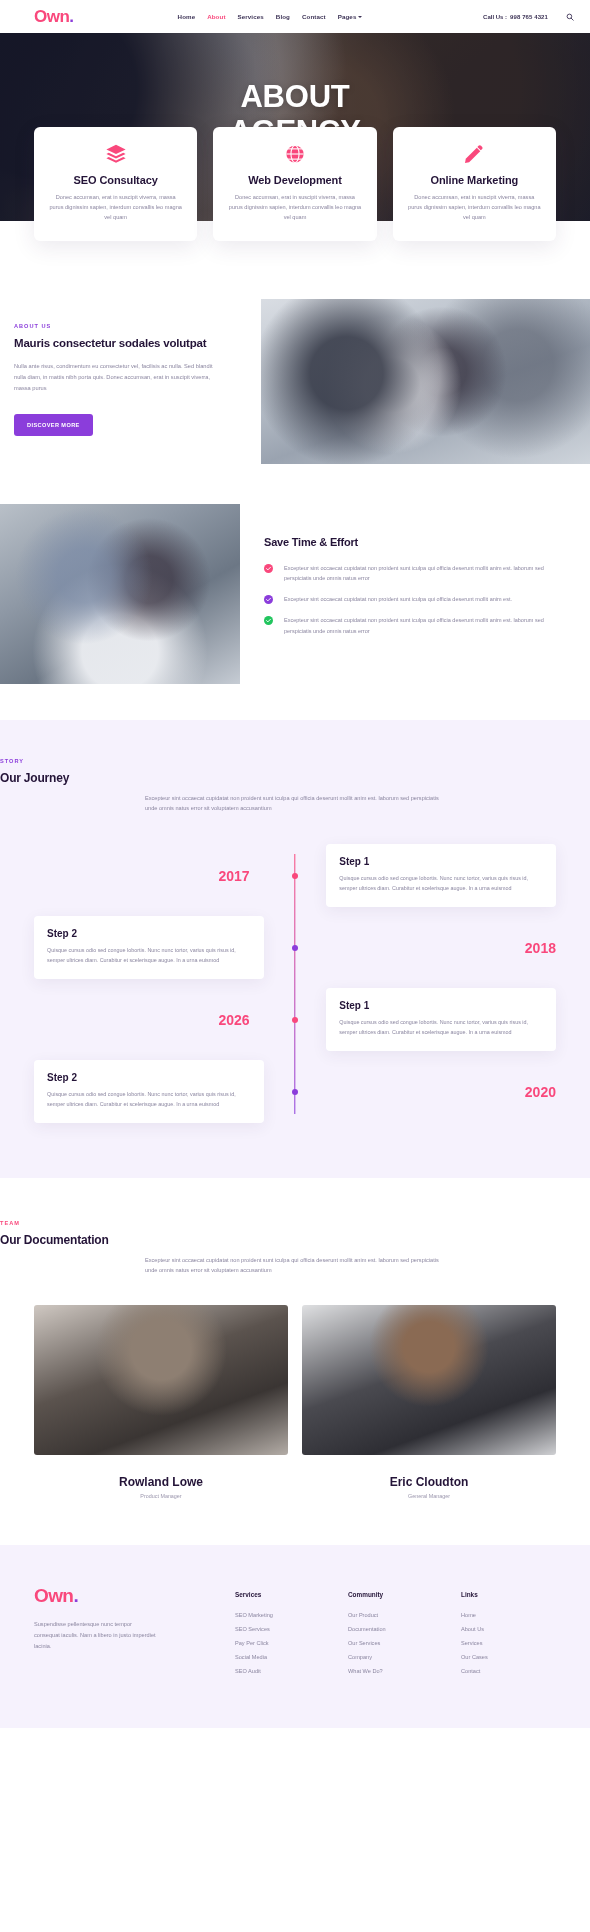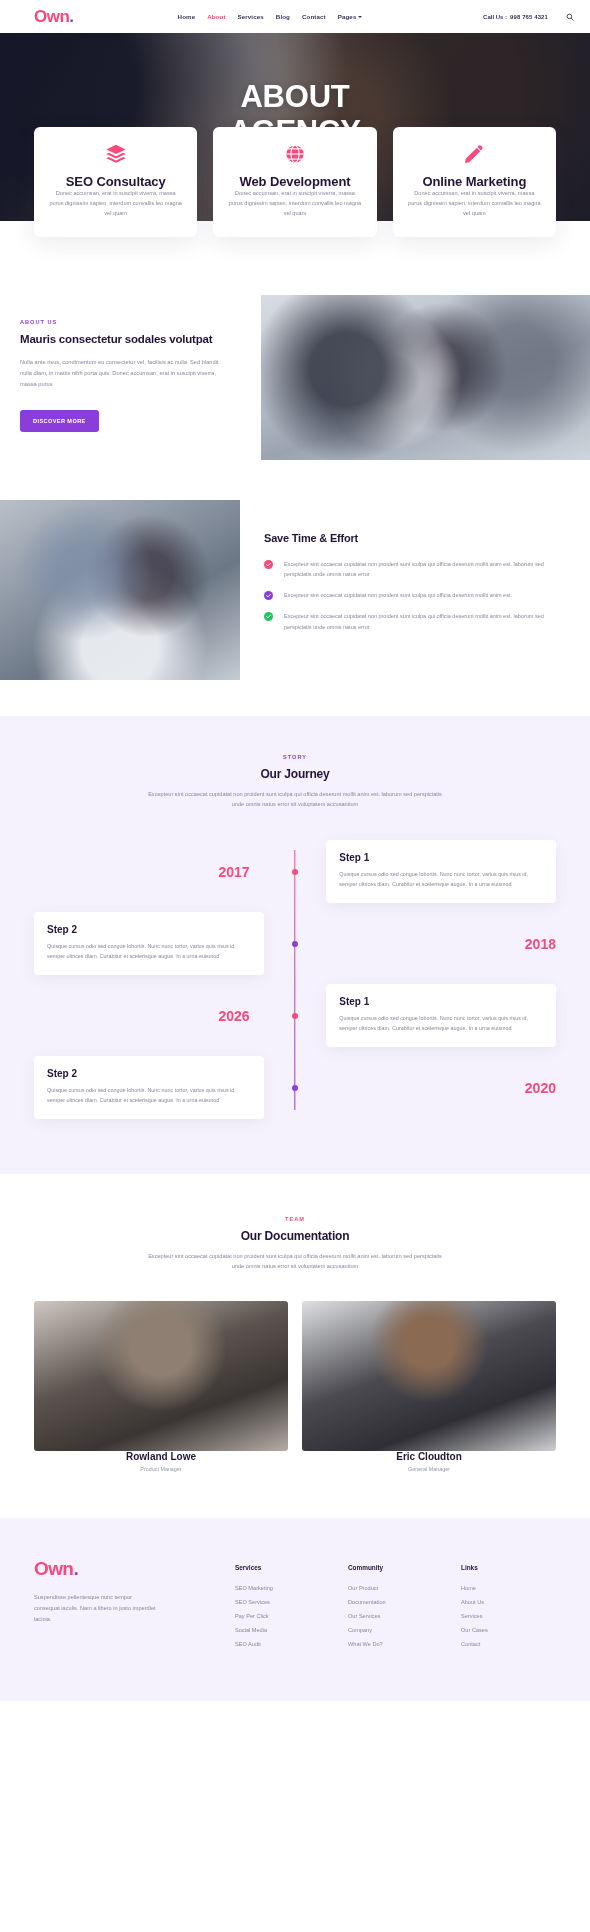--- a/index.html
+++ b/index.html
@@ -127,30 +127,30 @@
   .card {
     flex: 1;
     background: #fff;
     border-radius: 6px;
     box-shadow: 0 6px 22px rgba(58,40,90,.10);
     padding: 16px 14px 18px;
     text-align: center;
   }
   .card-icon { height: 22px; display:flex; align-items:center; justify-content:center; margin-bottom: 9px; }
   .card-icon svg { display:block; }
-  .card-title { font-size: 13px; font-weight: 800; color: #241438; margin-bottom: 0; letter-spacing:-.1px; }
+  .card-title { font-size: 11px; font-weight: 800; color: #241438; margin-bottom: 7px; letter-spacing:-.1px; }
   .card-text { font-size: 5.6px; line-height: 1.78; color: #8b86a0; }
 
   
   .about {
     padding: 58px 0 0;
     display: flex;
     align-items: flex-start;
   }
-  .about-left { width: 277px; padding-left: 20px; padding-top: 24px; }
+  .about-left { width: 277px; padding-left: 14px; padding-top: 24px; }
   .eyebrow { font-size: 5.6px; font-weight: 800; letter-spacing: 1px; color: #8b3ddb; margin-bottom: 7px; }
   .eyebrow.pink { color: #f9487c; }
   .h2 { font-size: 11.5px; font-weight: 800; color: #241438; line-height: 1.32; letter-spacing: -.2px; }
   .about-p { margin-top: 10px; font-size: 5.7px; line-height: 1.95; color: #8b86a0; max-width: 200px; }
   .btn {
     margin-top: 20px;
     display: inline-block;
     background: #8b3ddb;
     color: #fff;
     font-size: 5.6px;
@@ -187,21 +187,21 @@
   }
   .save-right { padding: 32px 40px 0 24px; flex: 1; }
   .save-right h3 { font-size: 11px; font-weight: 800; color: #241438; margin-bottom: 15px; letter-spacing: -.2px; }
   .feat { display: flex; gap: 11px; margin-bottom: 11px; }
   .feat-ic { flex: 0 0 9px; width: 9px; height: 9px; margin-top: 1px; }
   .feat-ic svg { display: block; }
   .feat-tx { font-size: 5.5px; line-height: 1.85; color: #8b86a0; }
 
   
   .journey { margin-top: 36px; background: #f6f2fd; padding: 38px 0 46px; }
-  .sec-head { text-align: center; margin-bottom: 30px; }
+  .sec-head { text-align: left; margin-bottom: 30px; }
   .sec-head .h2c { font-size: 12px; font-weight: 800; color: #241438; margin-top: 5px; letter-spacing:-.2px; }
   .sec-sub { font-size: 5.6px; line-height: 1.85; color: #8b86a0; max-width: 300px; margin: 8px auto 0; }
 
   .timeline { position: relative; padding: 0 34px; }
   .spine { position: absolute; left: 50%; top: 10px; bottom: 10px; width: 1.4px; transform: translateX(-50%);
            background: linear-gradient(#f9487c,#8b3ddb); }
   .trow { display: flex; align-items: center; position: relative; min-height: 64px; margin-bottom: 8px; }
   .trow .side { width: 44%; }
   .trow .mid { width: 12%; display: flex; align-items: center; justify-content: center; position: relative; }
   .node { width: 6px; height: 6px; border-radius: 50%; position: relative; z-index: 3; }
@@ -212,21 +212,21 @@
   .tcard h4 { font-size: 10px; font-weight: 800; color: #241438; margin-bottom: 7px; }
   .tcard p { font-size: 5.4px; line-height: 1.82; color: #8b86a0; }
   .ta-right { text-align: right; padding-right: 14px; }
   .ta-left  { text-align: right;  padding-left: 14px; }
 
   
   .team { padding: 42px 0 46px; background: #fff; }
   .members { display: flex; gap: 14px; padding: 0 34px; margin-top: 6px; }
   .member { flex: 1; text-align: center; }
   .m-photo { height: 150px; border-radius: 3px; }
-  .m-name { font-size: 10px; font-weight: 800; color: #241438; margin-top: 0; }
+  .m-name { font-size: 12px; font-weight: 800; color: #241438; margin-top: 20px; }
   .m-role { font-size: 5.4px; color: #9b96ad; margin-top: 4px; }
   .ph1 { background: radial-gradient(circle at 50% 30%, #8e7f72 0 18%, rgba(142,127,114,0) 40%), linear-gradient(160deg,#cfc8c2 0%,#5b534e 42%,#3a3533 70%,#b3aca6 100%); }
   .ph2 { background: radial-gradient(circle at 50% 26%, #e4d3c6 0 15%, rgba(228,211,198,0) 36%), linear-gradient(160deg,#e8e6e4 0%,#b9bec6 45%,#8d949e 72%,#dcdbd9 100%); }
   .ph3 { background: radial-gradient(circle at 50% 28%, #8a6a53 0 15%, rgba(138,106,83,0) 36%), linear-gradient(160deg,#dfe0e2 0%,#4a4a50 44%,#2e2e34 72%,#cfd0d3 100%); }
   .ph4 { background: radial-gradient(circle at 50% 28%, #d8b08a 0 14%, rgba(216,176,138,0) 34%), linear-gradient(160deg,#e3e6ea 0%,#b7c7d6 42%,#8fa4b8 70%,#dfe3e8 100%); }
 
   
   .footer { background: #f6f2fd; padding: 40px 34px 46px; display: flex; }
   .f-brand { width: 170px; }
   .f-logo { font-size: 19px; font-weight: 800; color: #f9487c; letter-spacing: -.6px; }

